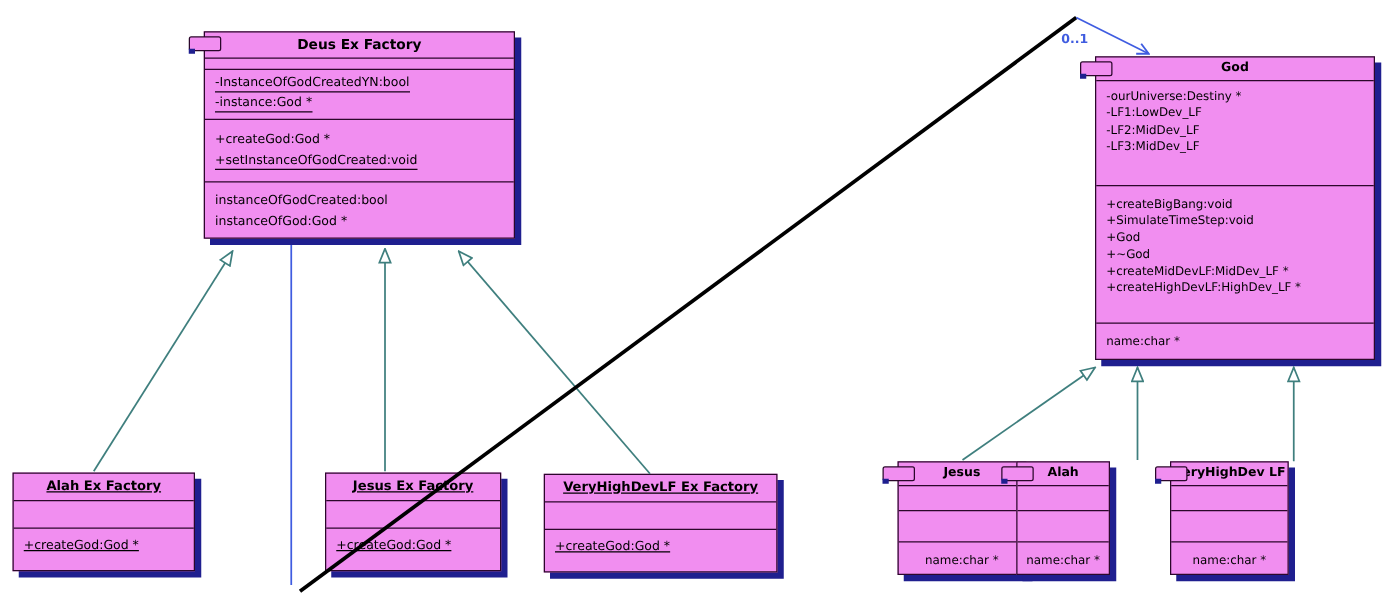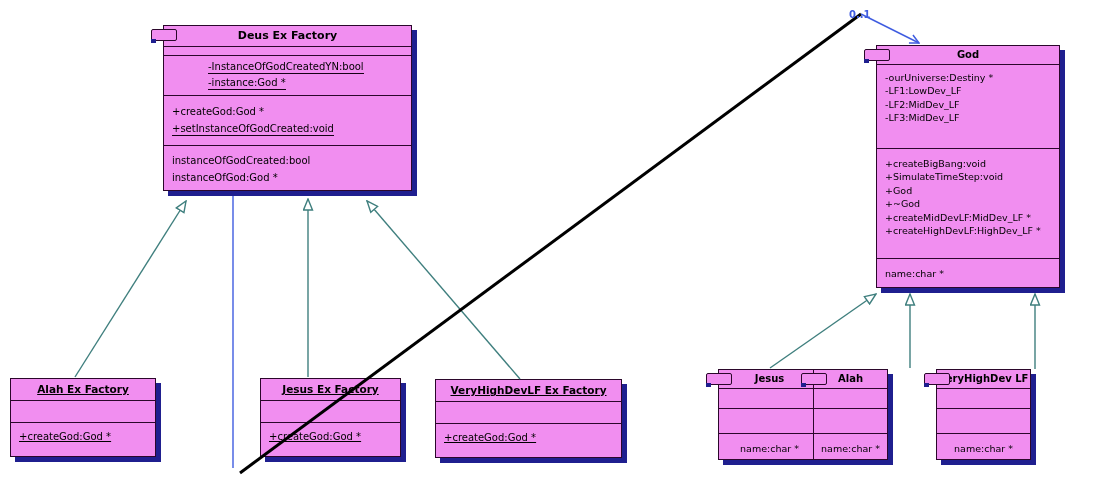--- a/index.html
+++ b/index.html
@@ -18,27 +18,27 @@
   .cicon{position:absolute;left:-13px;top:3px;width:24px;height:10px;
          background:var(--class-fill,#f18ef0);border:1.5px solid var(--box-border,#2b072b);
          border-radius:2px;z-index:3;}
   .cicon::after{content:"";position:absolute;left:-1px;top:9px;width:5px;height:4px;
          background:var(--shadow-navy,#1f1f8f);}
   
   .deus{left:163px;top:25px;width:249px;height:166px;font-size:10px;}
   .deus .ttl{height:20px;line-height:20px;font-size:11px;}
   .deus .strip{height:8px;border-top:1.4px solid var(--box-border,#2b072b);}
   .deus .attrs{height:40px;padding-top:3px;}
-  .deus .attrs .ln{line-height:16px;margin-left:36px;}
+  .deus .attrs .ln{line-height:16px;}
   .deus .ops{height:50px;padding-top:7px;}
   .deus .ops .ln{line-height:17px;}
   .deus .props{height:48px;padding-top:6px;}
   .deus .props .ln{line-height:17px;}
   
-  .god{left:876px;top:45px;width:184px;height:243px;font-size:9.5px;}
+  .god{left:876px;top:45px;width:224px;height:243px;font-size:9.5px;}
   .god .ttl{height:18px;line-height:18px;font-size:10px;}
   .god .attrs{height:84px;padding-top:6px;}
   .god .ops{height:110px;padding-top:8px;}
   .god .props{height:31px;padding-top:8px;}
   .god .ln{line-height:13.4px;}
   
   .factory{height:79px;font-size:10px;text-decoration:underline;}
   .factory .ttl{height:21px;line-height:21px;font-size:10.5px;}
   .factory .attrs{height:22px;}
   .factory .ops{height:36px;padding-top:8px;}
@@ -55,21 +55,21 @@
   .jesus{left:718px;top:369px;width:103px;}
   .alah{left:813px;top:369px;width:75px;}
   .vhdlf{left:936px;top:369px;width:95px;}
   
   #wires{position:absolute;left:0;top:0;width:1120px;height:480px;z-index:6;pointer-events:none;}
   .gen{stroke:#3f7f7e;stroke:var(--generalization-teal,#3f7f7e);stroke-width:1.4;fill:none;}
   .gen-head{fill:#ffffff;stroke:#3f7f7e;stroke:var(--generalization-teal,#3f7f7e);stroke-width:1.4;}
   .assoc{stroke:#3f5ce0;stroke:var(--association-blue,#3f5ce0);stroke-width:1.4;fill:none;}
   .vee-head{fill:none;stroke:#3f5ce0;stroke:var(--association-blue,#3f5ce0);stroke-width:1.5;}
   .black-link{stroke:#000;stroke:var(--link-black,#000);stroke-width:3;}
-  .mult{position:absolute;left:849px;top:9px;z-index:7;
+  .mult{position:absolute;left:849px;top:26px;z-index:7;
         color:#3f5ce0;color:var(--association-blue,#3f5ce0);
         font-weight:bold;font-size:10px;}
 </style>
 </head>
 <body>
 
 <div id="canvas">
 
   <div class="ucl deus">
     <span class="cicon"></span>

